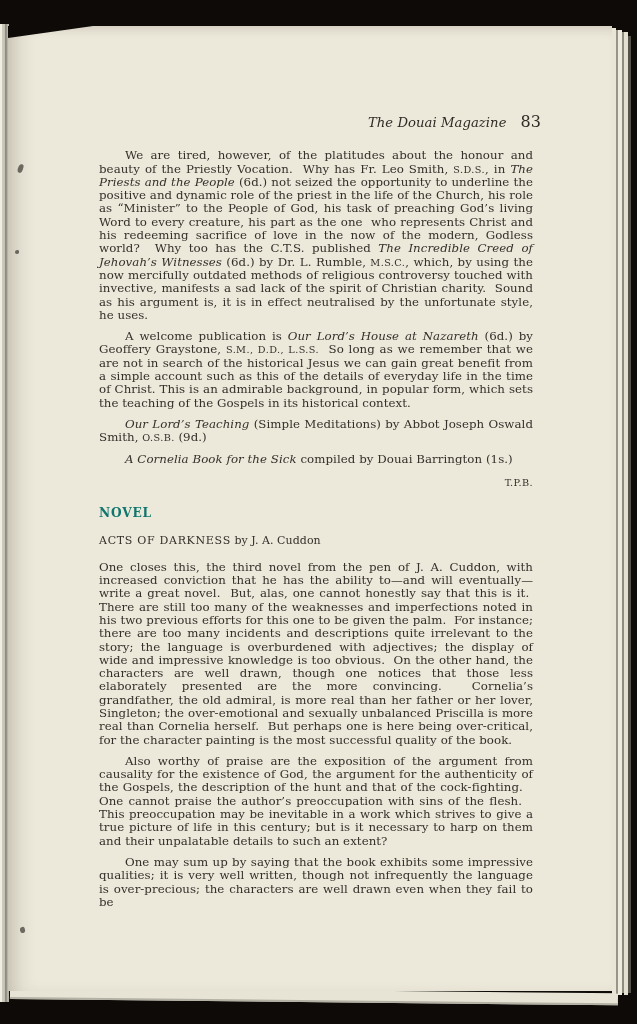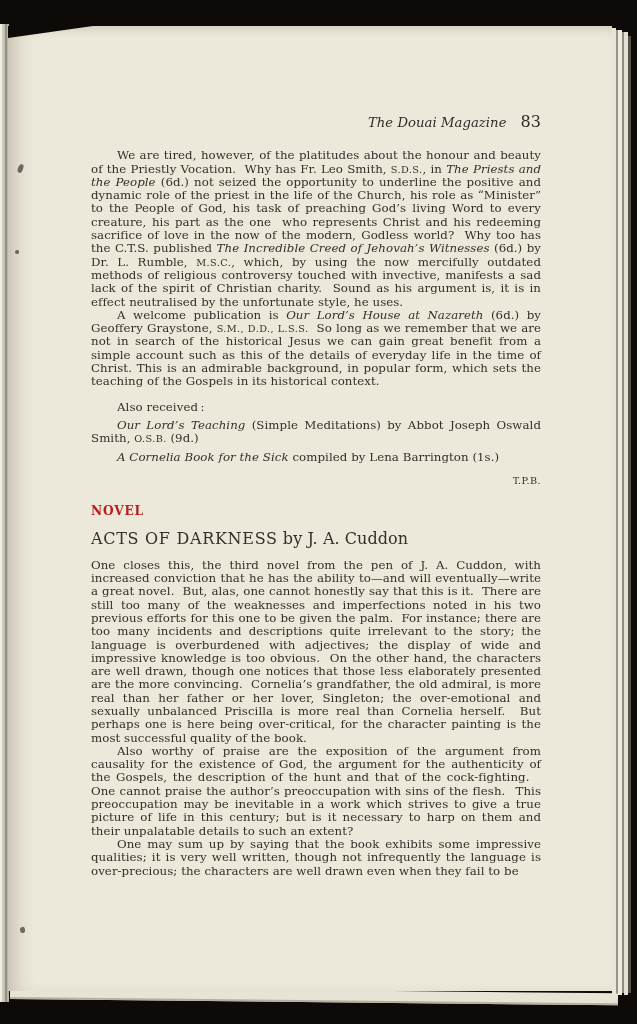--- a/index.html
+++ b/index.html
@@ -68,32 +68,32 @@
     font-size: 11.8px; line-height: 13.3px;
     letter-spacing: 0.05px;
   }
   .page-header {
     margin-top: 89px; margin-bottom: 20px;
     text-align: right; font-size: 13.2px; color: #2f2c26;
   }
   .page-header .title { font-style: italic; margin-top: 44px; }
   .page-header .pagenum { margin-left: 14px; font-size: 16px; font-style: normal; }
 
-  .block { margin: 0; }
+  .block { margin: 8px; }
   .indent { text-indent: 26px; }
   .i { font-style: italic; }
   .sc { font-size: 9.7px; letter-spacing: 0.4px; text-align: right; }
   .caps { letter-spacing: 0.7px; }
 
   .b-body { text-align: justify; }
   .b-lead { margin-top: 12px; }
   .b-item { margin-top: 5px; text-align: justify; }
   .b-signature { margin-top: 10px; text-align: right; }
-  .b-heading { margin-top: 18px; font-weight: bold; font-size: 12.2px; letter-spacing: 0.8px; color: #b91c1c; }
-  .b-book-title { margin-top: 14px; font-size: 16px; }
+  .b-heading { margin-top: 18px; font-weight: bold; font-size: 12.2px; letter-spacing: 0.8px; color: #0f766e; }
+  .b-book-title { margin-top: 14px; font-size: 11px; }
   .b-book-publisher { font-size: 12.1px; }
   .b-review-lead { margin-top: 13px; text-align: justify; }
 </style>
 </head>
 <body>
 
 <div class="scene">
 
   <div class="bottom-sliver"></div>
 
@@ -102,23 +102,22 @@
   <div class="page">
     <div class="text-col">
 
       <div class="page-header">
         <span class="title">The Douai Magazine</span><span class="pagenum">83</span>
       </div>
 
       <div id="content-host">
           <div class="block b-body indent"><span>We are tired, however, of the platitudes about the honour and beauty of the Priestly Vocation.&nbsp; Why has Fr. Leo Smith, </span><span class="sc">S.D.S.</span><span>, in </span><span class="i">The Priests and the People</span><span> (6d.) not seized the opportunity to underline the positive and dynamic role of the priest in the life of the Church, his role as “Minister” to the People of God, his task of preaching God’s living Word to every creature, his part as the one&nbsp; who represents Christ and his redeeming sacrifice of love in the now of the modern, Godless world?&nbsp; Why too has the C.T.S. published </span><span class="i">The Incredible Creed of Jehovah’s Witnesses</span><span> (6d.) by Dr. L. Rumble, </span><span class="sc">M.S.C.</span><span>, which, by using the now mercifully outdated methods of religious controversy touched with invective, manifests a sad lack of the spirit of Christian charity.&nbsp; Sound as his argument is, it is in effect neutralised by the unfortunate style, he uses.</span></div>
           <div class="block b-body indent"><span>A welcome publication is </span><span class="i">Our Lord’s House at Nazareth</span><span> (6d.) by Geoffery Graystone, </span><span class="sc">S.M., D.D., L.S.S.</span><span>&nbsp; So long as we remember that we are not in search of the historical Jesus we can gain great benefit from a simple account such as this of the details of everyday life in the time of Christ. This is an admirable background, in popular form, which sets the teaching of the Gospels in its historical context.</span></div>
-          <div class="block b-lead indent"><span>Also received :</span></div>
           <div class="block b-item indent"><span class="i">Our Lord’s Teaching</span><span> (Simple Meditations) by Abbot Joseph Oswald Smith, </span><span class="sc">O.S.B.</span><span> (9d.)</span></div>
-          <div class="block b-item indent"><span class="i">A Cornelia Book for the Sick</span><span> compiled by Lena Barrington (1s.)</span></div>
+          <div class="block b-item indent"><span class="i">A Cornelia Book for the Sick</span><span> compiled by Douai Barrington (1s.)</span></div>
           <div class="block b-signature"><span class="sc">T.P.B.</span></div>
           <div class="block b-heading"><span>NOVEL</span></div>
           <div class="block b-book-title"><span class="caps">ACTS OF DARKNESS</span><span> by J. A. Cuddon</span></div>
           <div class="block b-review-lead"><span>One closes this, the third novel from the pen of J. A. Cuddon, with increased conviction that he has the ability to—and will eventually—write a great novel.&nbsp; But, alas, one cannot honestly say that this is it.&nbsp; There are still too many of the weaknesses and imperfections noted in his two previous efforts for this one to be given the palm.&nbsp; For instance; there are too many incidents and descriptions quite irrelevant to the story; the language is overburdened with adjectives; the display of wide and impressive knowledge is too obvious.&nbsp; On the other hand, the characters are well drawn, though one notices that those less elaborately presented are the more convincing.&nbsp; Cornelia’s grandfather, the old admiral, is more real than her father or her lover, Singleton; the over-emotional and sexually unbalanced Priscilla is more real than Cornelia herself.&nbsp; But perhaps one is here being over-critical, for the character painting is the most successful quality of the book.</span></div>
           <div class="block b-body indent"><span>Also worthy of praise are the exposition of the argument from causality for the existence of God, the argument for the authenticity of the Gospels, the description of the hunt and that of the cock-fighting.&nbsp; One cannot praise the author’s preoccupation with sins of the flesh.&nbsp; This preoccupation may be inevitable in a work which strives to give a true picture of life in this century; but is it necessary to harp on them and their unpalatable details to such an extent?</span></div>
           <div class="block b-body indent"><span>One may sum up by saying that the book exhibits some impressive qualities; it is very well written, though not infrequently the language is over-precious; the characters are well drawn even when they fail to be</span></div>
         </div>
 
     </div>
 

